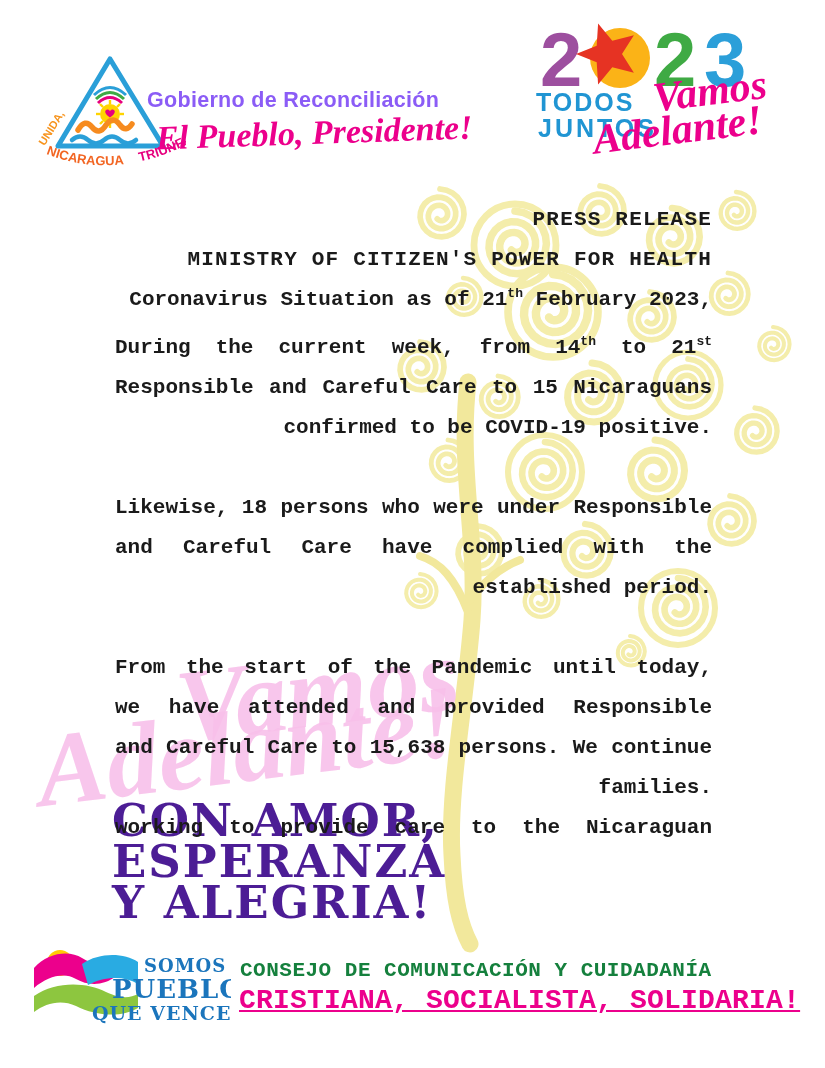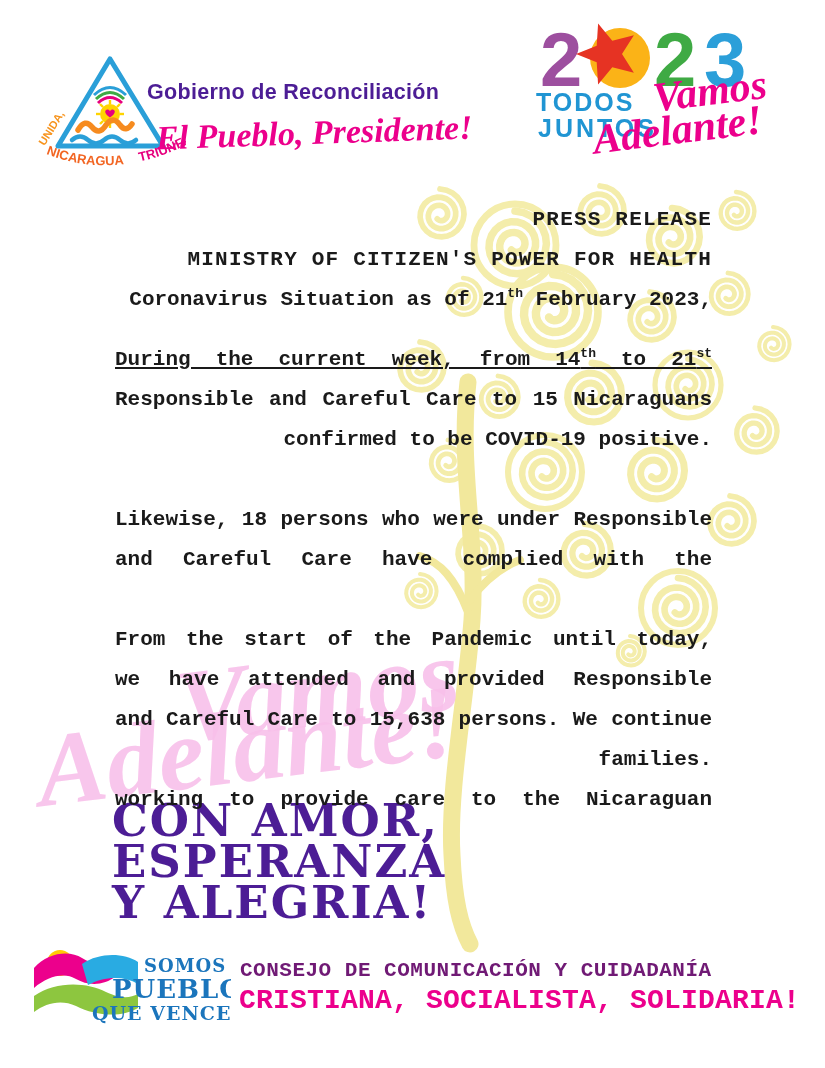--- a/index.html
+++ b/index.html
@@ -21,22 +21,22 @@
   .wm-script{
     position:absolute; color:#f8c0ea; opacity:.9;
     font-family:"Liberation Serif", serif; font-style:italic; font-weight:bold;
     white-space:nowrap; transform-origin:left top;
   }
   .wm-script.l1{ left:170px; top:648px; font-size:104px; transform:rotate(-7deg); }
   .wm-script.l2{ left:30px;  top:712px; font-size:104px; transform:rotate(-7deg); }
   
   .header-left-logo{ position:absolute; left:36px; top:50px; z-index:3; }
   .gov-text{
-    position:absolute; left:147px; top:80px; z-index:3;
-    color:#4c1d95; font-weight:bold; font-size:21.5px; line-height:25px;
+    position:absolute; left:147px; top:88px; z-index:3;
+    color:#8b5cf6; font-weight:bold; font-size:21.5px; line-height:25px;
     letter-spacing:.3px; white-space:nowrap;
   }
   .gov-slogan{
     position:absolute; left:156px; top:114px; z-index:3; color:#ec008c;
     font-family:"Liberation Serif", serif; font-style:italic; font-weight:bold;
     font-size:34px; white-space:nowrap; transform:rotate(-2deg);
   }
   .logo-2023{ position:absolute; left:528px; top:22px; width:290px; height:155px; z-index:3; }
   .todos, .juntos{
     position:absolute; color:#2095d3; font-weight:bold; font-size:25px;
@@ -57,28 +57,28 @@
     font-family:"Liberation Mono","DejaVu Sans Mono", monospace;
     font-weight:bold; font-size:21px; color:#1a1a1a;
   }
   .doc-line{ line-height:40px; height:40px; white-space:nowrap;text-align:right; }
   .doc-line.justify{ white-space:normal; text-align:justify; text-align-last:justify; }
   .doc-line.spread{ letter-spacing:1.2px; }
   .doc-line .sup{ font-size:13px; position:relative; top:-8px; }
   
   .footer-logo{ position:absolute; left:26px; top:944px; z-index:3; }
   .consejo{
-    position:absolute; left:240px; top:959px; z-index:3; color:#701a75;
+    position:absolute; left:240px; top:959px; z-index:3; color:#15803d;
     font-family:"Liberation Mono","DejaVu Sans Mono", monospace; font-weight:bold;
     font-size:21px; letter-spacing:.5px; white-space:nowrap;
   }
   .cristiana{
     position:absolute; left:239px; top:985px; z-index:3; color:#ec008c;
     font-family:"Liberation Mono","DejaVu Sans Mono", monospace; font-weight:bold;
-    font-size:28px; letter-spacing:.2px; white-space:nowrap;
+    font-size:28px; letter-spacing:.2px; white-space:nowrap;text-decoration:underline;
   }
 </style>
 </head>
 <body>
 
 <div class="page">
 
   <svg id="tree-svg" class="wm" style="left:0; top:0;" width="825" height="1068" viewBox="0 0 825 1068">
       <path d="M440.0,189.0 L446.5,190.2 L452.4,192.9 L457.3,197.0 L461.0,202.1 L463.3,207.9 L464.0,214.1 L463.1,220.1 L460.8,225.6 L457.2,230.3 L452.6,233.8 L447.3,236.1 L441.7,236.9 L436.2,236.3 L431.1,234.4 L426.7,231.2 L423.3,227.1 L421.1,222.4 L420.1,217.4 L420.5,212.3 L422.1,207.6 L424.8,203.5 L428.4,200.3 L432.7,198.2 L437.2,197.2 L441.7,197.4 L446.0,198.7 L449.7,201.0 L452.7,204.2 L454.7,207.9 L455.7,211.9 L455.6,215.9 L454.6,219.7 L452.6,223.1 L450.0,225.8 L446.8,227.6 L443.3,228.6 L439.7,228.7 L436.4,227.8 L433.4,226.2 L431.0,224.0 L429.4,221.2 L428.4,218.3 L428.3,215.2 L429.0,212.4 L430.3,209.8 L432.2,207.8 L434.4,206.3 L436.9,205.5 L439.4,205.3 L441.8,205.8 L443.9,206.9 L445.6,208.4 L446.8,210.2 L447.5,212.2 L447.6,214.2 L447.3,216.1 L446.4,217.8 L445.2,219.1 L443.8,220.1 L442.3,220.6 L440.8,220.6 L439.4,220.3 L438.2,219.7 L437.2,218.8" class="spiral" stroke-width="5.7"></path>
       <circle cx="515" cy="245" r="41" class="ring" stroke-width="6.8"></circle>
@@ -171,25 +171,26 @@
     <div class="todos">TODOS</div>
     <div class="juntos">JUNTOS</div>
     <div class="vamos-sm">Vamos</div>
     <div class="adelante-sm">Adelante!</div>
   </div>
 
   <main class="doc" id="doc-lines">
       <div class="doc-line spread"><span>PRESS RELEASE</span></div>
       <div class="doc-line spread"><span>MINISTRY OF CITIZEN'S POWER FOR HEALTH</span></div>
       <div class="doc-line"><span>Coronavirus Situation as of 21</span><span class="sup">th</span><span> February 2023,</span></div>
-      <div class="doc-line justify" style="margin-top: 20px; text-decoration: underline;"><span>During the current week, from 14</span><span class="sup">th</span><span> to 21</span><span class="sup">st</span></div>
+      <div class="doc-line justify" style="margin-top: 8px;"><span>During the current week, from 14</span><span class="sup">th</span><span> to 21</span><span class="sup">st</span></div>
       <div class="doc-line justify"><span>Responsible and Careful Care to 15 Nicaraguans</span></div>
       <div class="doc-line"><span>confirmed to be COVID-19 positive.</span></div>
       <div class="doc-line justify" style="margin-top: 40px;"><span>Likewise, 18 persons who were under Responsible</span></div>
       <div class="doc-line justify"><span>and Careful Care have complied with the</span></div>
+      <div class="doc-line"><span>established period.</span></div>
       <div class="doc-line justify" style="margin-top: 40px;"><span>From the start of the Pandemic until today,</span></div>
       <div class="doc-line justify"><span>we have attended and provided Responsible</span></div>
       <div class="doc-line justify"><span>and Careful Care to 15,638 persons. We continue</span></div>
       <div class="doc-line"><span>families.</span></div>
       <div class="doc-line justify"><span>working to provide care to the Nicaraguan</span></div>
     </main>
 
   <svg class="footer-logo" width="205" height="84" viewBox="0 0 205 84">
     <circle cx="34" cy="19" r="13" fill="#ffcb05"></circle>
     <path fill="#ec008c" d="M8,24 C 22,8 44,6 56,14 C 68,22 80,20 90,12 L 90,32 C 78,42 62,42 50,35 C 38,28 22,32 8,44 Z"></path>

